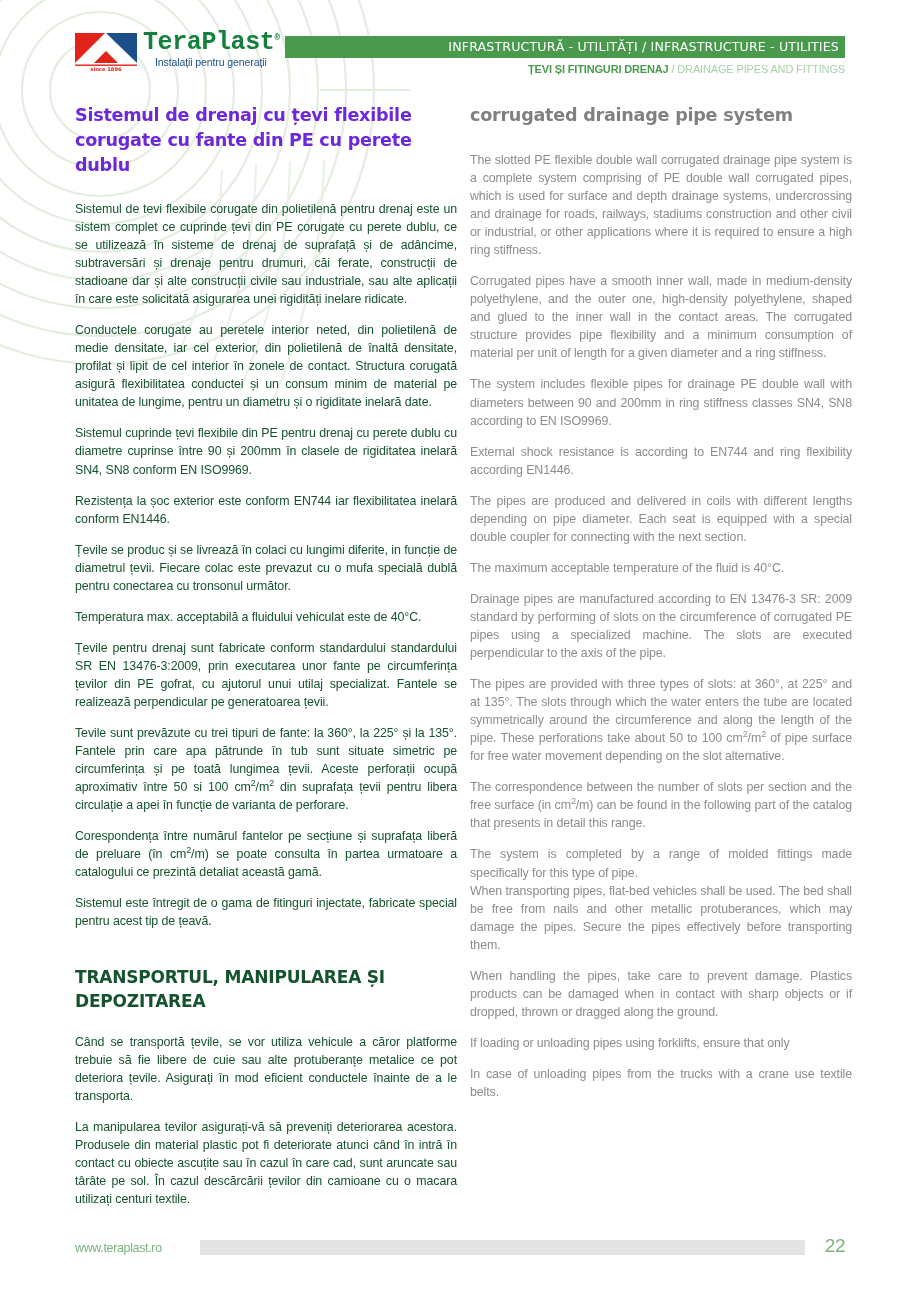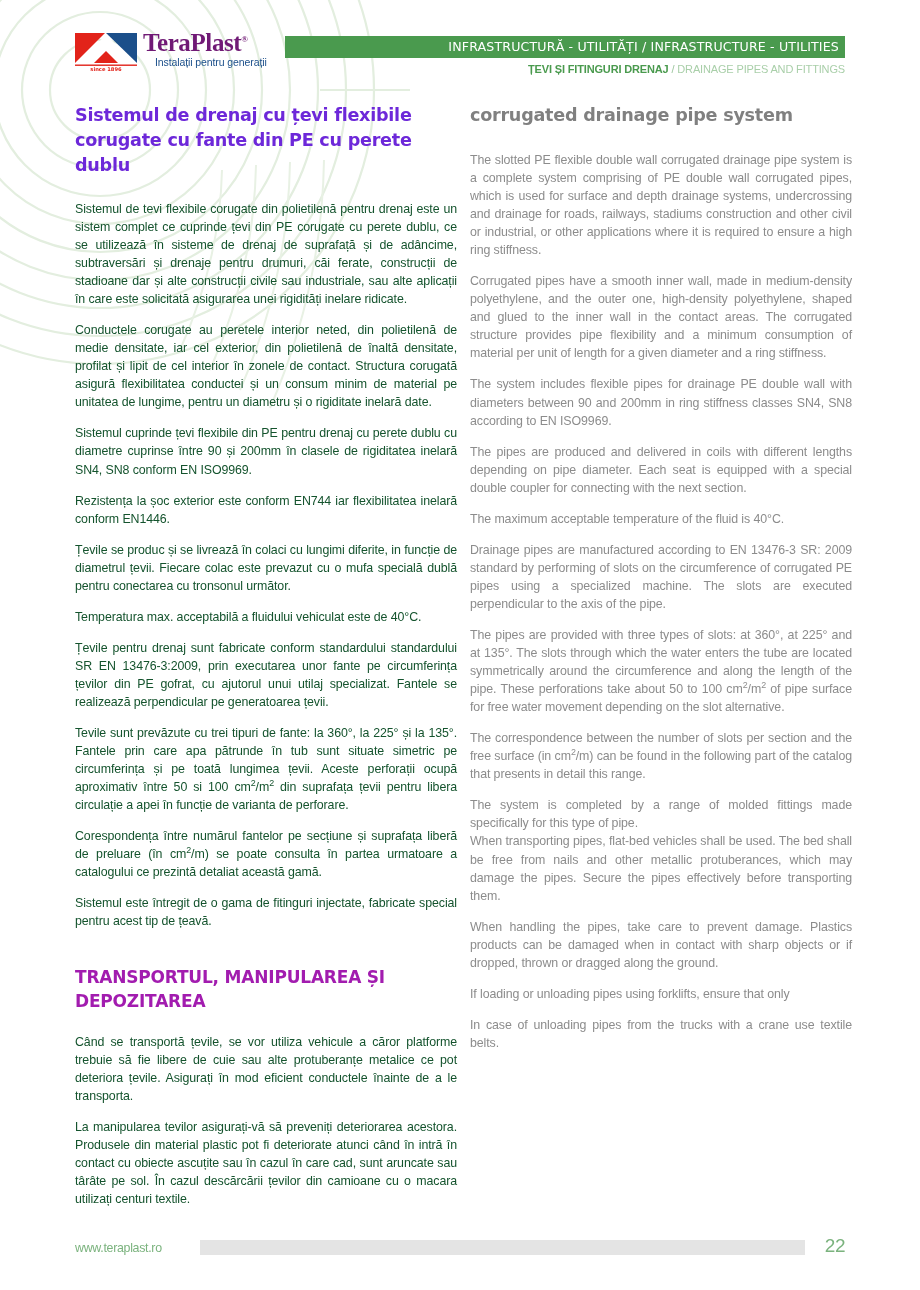--- a/index.html
+++ b/index.html
@@ -54,24 +54,24 @@
     top: 0;
     width: 62px;
     height: 40px;
   }
   .logo-text-wrap {
     position: absolute;
     left: 68px;
     top: -1px;
   }
   .logo-word {
-    font-family: Liberation Serif, serif;
+    font-family: Liberation Mono, monospace;
     font-weight: bold;
     font-size: 25px;
-    color: #701a75;
+    color: #15803d;
     letter-spacing: -0.4px;
     line-height: 1;
     position: relative;
     display: inline-block;
   }
   .logo-reg {
     font-size: 9px;
     vertical-align: super;
     font-weight: bold;
   }
@@ -140,21 +140,21 @@
     color: #808080;
     letter-spacing: -0.25px;
   }
 
   h2.sect-ro {
     margin: 34px 0 20px 0;
     font-family: "DejaVu Sans", sans-serif;
     font-weight: bold;
     font-size: 17px;
     line-height: 1.42;
-    color: #a21caf;
+    color: #14532d;
     letter-spacing: -0.2px;
   }
   h2.sect-en {
     margin: 32px 0 20px 0;
     font-family: "DejaVu Sans", sans-serif;
     font-weight: bold;
     font-size: 17px;
     line-height: 1.42;
     color: #808080;
     letter-spacing: -0.2px;
@@ -277,20 +277,21 @@
       <p class="body-ro">La manipularea tevilor asigurați-vă să preveniți deteriorarea acestora. Produsele din material plastic pot fi deteriorate atunci când în intră în contact cu obiecte ascuțite sau în cazul în care cad, sunt aruncate sau târâte pe sol. În cazul descărcării țevilor din camioane cu o macara utilizați centuri textile.</p>
     </div>
   </div>
 
   <div class="col col-right">
     <h1 class="title-en">corrugated drainage pipe system</h1>
     <div>
       <p class="body-en">The slotted PE flexible double wall corrugated drainage pipe system is a complete system comprising of PE double wall corrugated pipes, which is used for surface and depth drainage systems, undercrossing and drainage for roads, railways, stadiums construction and other civil or industrial, or other applications where it is required to ensure a high ring stiffness.</p>
       <p class="body-en">Corrugated pipes have a smooth inner wall, made in medium-density polyethylene, and the outer one, high-density polyethylene, shaped and glued to the inner wall in the contact areas. The corrugated structure provides pipe flexibility and a minimum consumption of material per unit of length for a given diameter and a ring stiffness.</p>
       <p class="body-en">The system includes flexible pipes for drainage PE double wall with diameters between 90 and 200mm in ring stiffness classes SN4, SN8 according to EN ISO9969.</p>
+      <p class="body-en">External shock resistance is according to EN744 and ring flexibility according EN1446.</p>
       <p class="body-en">The pipes are produced and delivered in coils with different lengths depending on pipe diameter. Each seat is equipped with a special double coupler for connecting with the next section.</p>
       <p class="body-en">The maximum acceptable temperature of the fluid is 40°C.</p>
       <p class="body-en">Drainage pipes are manufactured according to EN 13476-3 SR: 2009 standard by performing of slots on the circumference of corrugated PE pipes using a specialized machine. The slots are executed perpendicular to the axis of the pipe.</p>
       <p class="body-en">The pipes are provided with three types of slots: at 360°, at 225° and at 135°. The slots through which the water enters the tube are located symmetrically around the circumference and along the length of the pipe. These perforations take about 50 to 100 cm<sup>2</sup>/m<sup>2</sup> of pipe surface for free water movement depending on the slot alternative.</p>
       <p class="body-en">The correspondence between the number of slots per section and the free surface (in cm<sup>2</sup>/m) can be found in the following part of the catalog that presents in detail this range.</p>
       <p class="body-en">The system is completed by a range of molded fittings made specifically for this type of pipe.</p>
     </div>
     <div>
       <p class="body-en">When transporting pipes, flat-bed vehicles shall be used. The bed shall be free from nails and other metallic protuberances, which may damage the pipes. Secure the pipes effectively before transporting them.</p>
       <p class="body-en">When handling the pipes, take care to prevent damage. Plastics products can be damaged when in contact with sharp objects or if dropped, thrown or dragged along the ground.</p>

